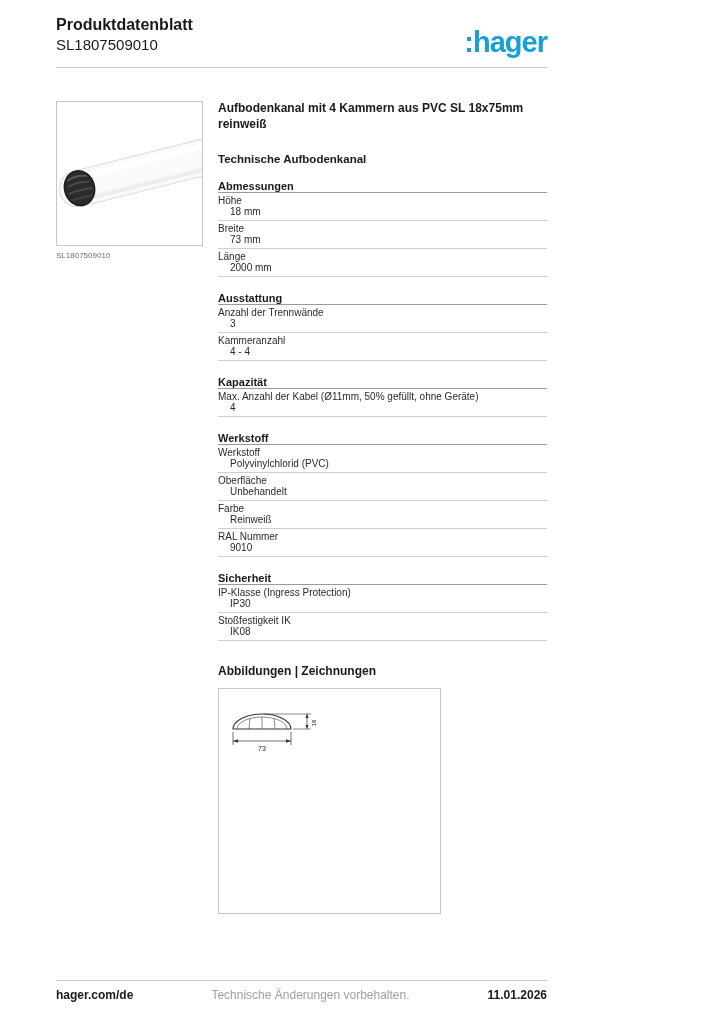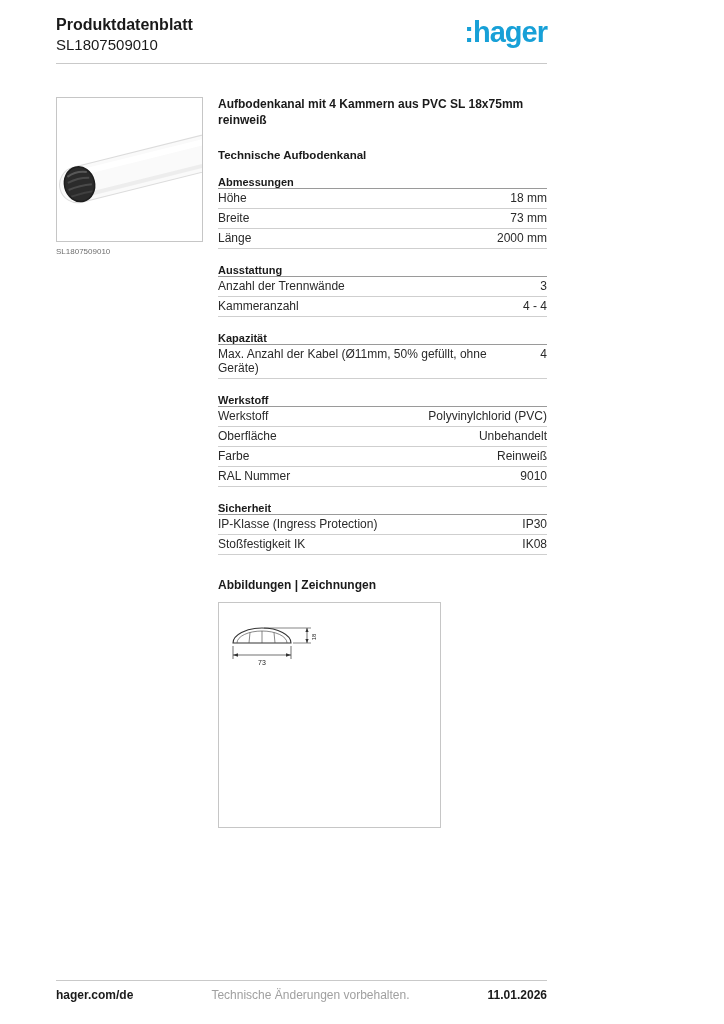--- a/index.html
+++ b/index.html
@@ -20,21 +20,21 @@
     padding: 16px 56px 0 56px;
   }
   .doc-type { font-size: 16px; font-weight: bold; color: #1a1a1a; }
   .product-ref { font-size: 15px; color: #1a1a1a; margin-top: 2px; }
   .logo {
     font-size: 29px;
     font-weight: bold;
     color: #17a0d7;
     letter-spacing: -1px;
     line-height: 1;
-    margin-top: 2px;
+    margin-top: 12px;
   }
   .header-rule {
     border: none;
     border-top: 1px solid #c9c9c9;
     margin: 10px 56px 0 56px;
   }
   
   .content {
     display: flex;
     padding: 33px 56px 0 56px;
@@ -57,24 +57,25 @@
   .section-title {
     font-size: 11px;
     font-weight: bold;
     color: #1a1a1a;
     border-bottom: 1px solid #9a9a9a;
   }
   .row {
     display: flex;
     justify-content: space-between;
     align-items: baseline;
-    font-size: 12px;
+    font-size: 10px;
     color: #2a2a2a;
     padding: 2px 0 3px 0;
     border-bottom: 1px solid #cfcfcf;
+    flex-direction: column;
   }
   .row .label { text-align: left; }
   .row .value { text-align: right; white-space: nowrap; padding-left: 12px; }
   
   .drawings-heading { font-size: 12px; font-weight: bold; color: #1a1a1a; margin-top: 23px; }
   .drawing-box {
     margin-top: 10px;
     width: 223px;
     height: 226px;
     border: 1px solid #c6c6c6;

